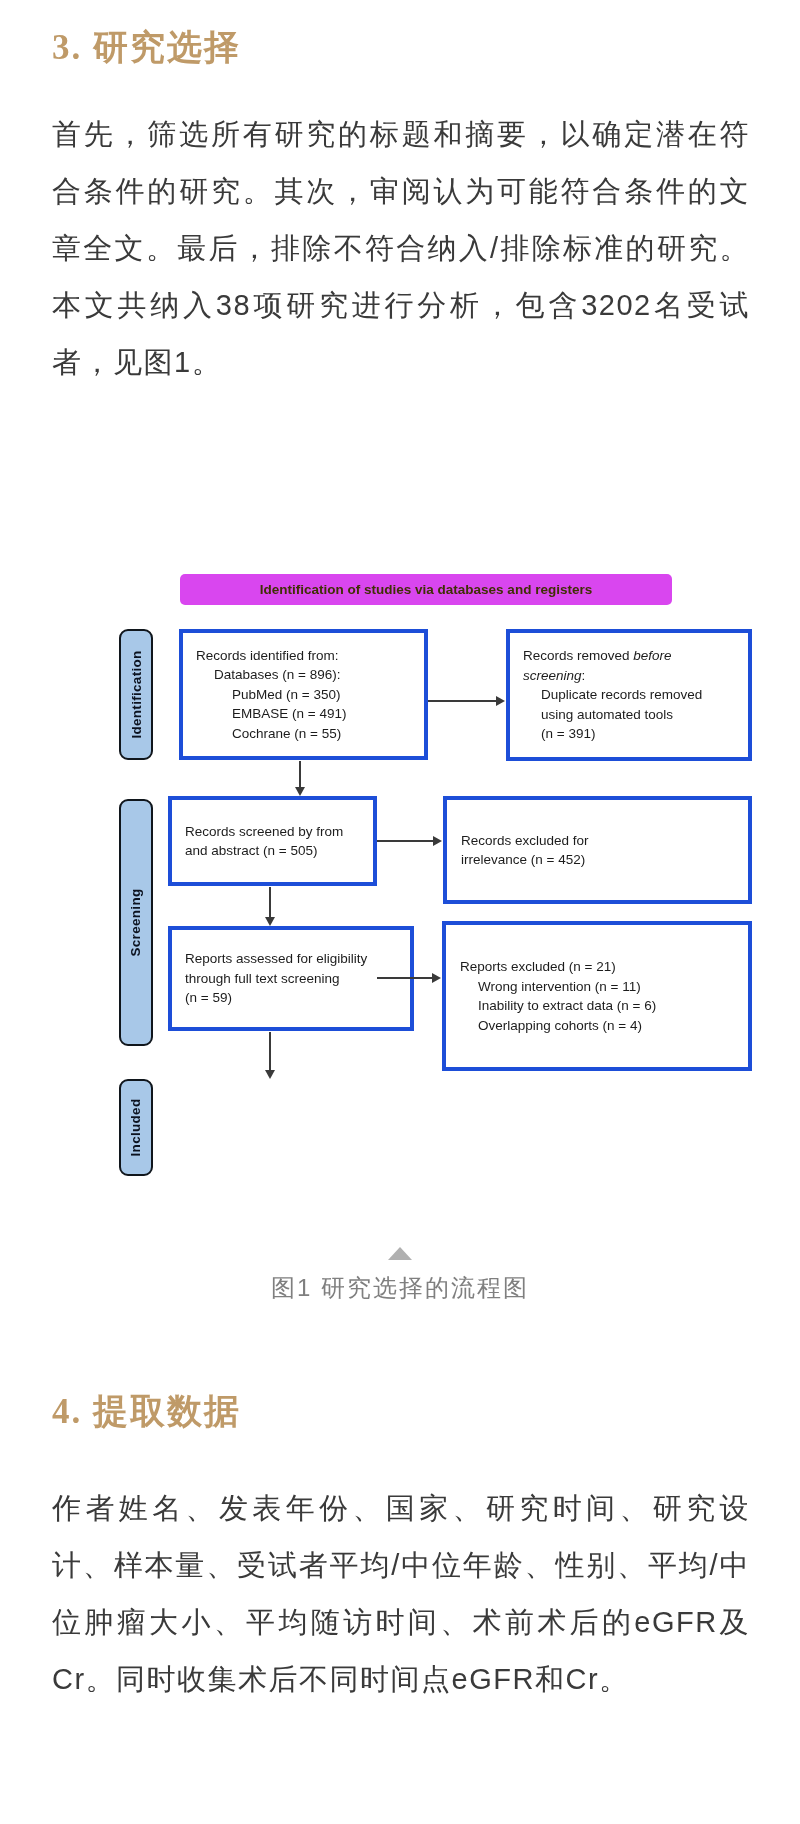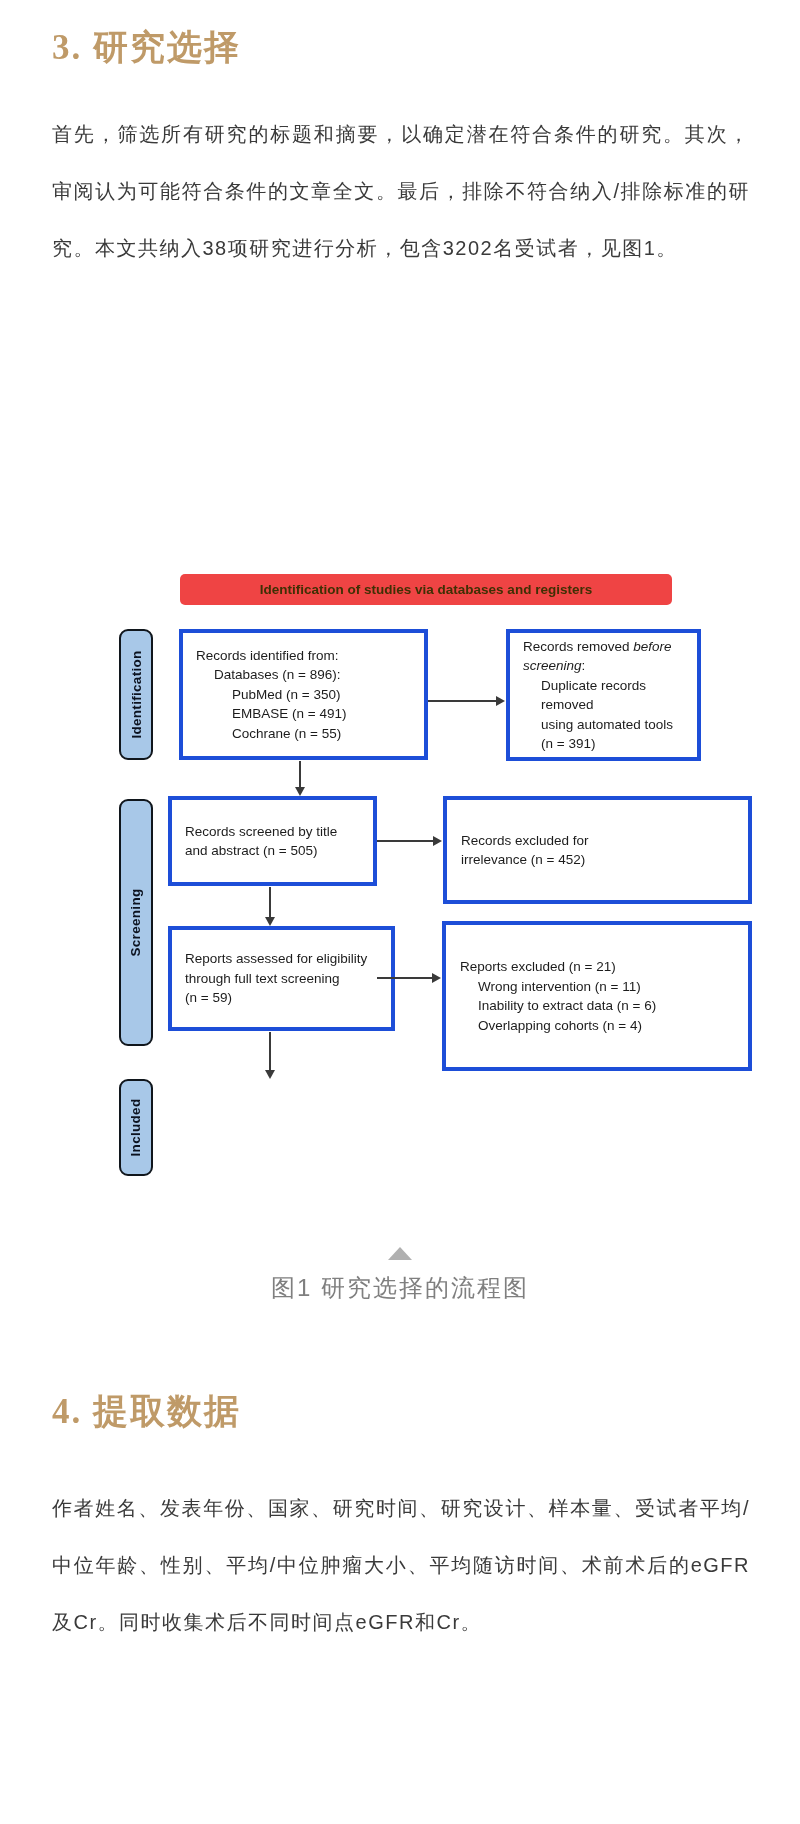--- a/index.html
+++ b/index.html
@@ -10,31 +10,31 @@
   }
   .sec-title{
     position:absolute;left:52px;margin:0;
     font-family:"Liberation Serif","DejaVu Serif",serif;
     font-size:35px;font-weight:bold;color:#bf9a68;letter-spacing:2px;
   }
   #sec3-title{top:24px;}
   #sec4-title{top:1388px;}
   .body-para{
     position:absolute;left:52px;width:698px;margin:0;
-    font-size:20px;line-height:57px;color:#3a3a3a;
+    font-size:29px;line-height:57px;color:#3a3a3a;
     text-align:justify;letter-spacing:1.5px;
   }
   #para-3{top:106px;}
   #para-4{top:1480px;}
 
   
   .prisma{position:absolute;left:0;top:520px;width:800px;height:648px;}
   .banner{
     position:absolute;left:140px;top:38px;width:492px;height:31px;
-    background:#ef4444;border-radius:5px;
+    background:#d946ef;border-radius:5px;
     display:flex;align-items:center;justify-content:center;
     font-size:13.5px;font-weight:bold;color:#3f3004;
   }
   .stage{
     position:absolute;left:79px;width:34px;box-sizing:border-box;
     background:#a8c8e8;border:2px solid #10161c;border-radius:9px;
     display:flex;align-items:center;justify-content:center;
   }
   .stage span{
     transform:rotate(-90deg);white-space:nowrap;
@@ -46,24 +46,24 @@
 
   .fbox{
     position:absolute;background:#ffffff;border:4px solid #1d4ed8;box-sizing:border-box;
     display:flex;flex-direction:column;justify-content:center;
     padding:8px 8px 8px 13px;font-size:13.5px;line-height:19.5px;color:#1c1c1c;
   }
   .fbox .ind1{padding-left:18px;}
   .fbox .ind2{padding-left:36px;}
   .it{font-style:italic;}
   #box-records-identified{left:139px;top:93px;width:249px;height:131px;}
-  #box-records-removed{left:466px;top:93px;width:195px;height:132px;}
+  #box-records-removed{left:466px;top:93px;width:246px;height:132px;}
   #box-records-screened{left:128px;top:260px;width:209px;height:90px;}
   #box-records-excluded{left:403px;top:260px;width:309px;height:108px;padding-left:14px;}
-  #box-reports-assessed{left:128px;top:390px;width:227px;height:105px;}
+  #box-reports-assessed{left:128px;top:390px;width:246px;height:105px;}
   #box-reports-excluded{left:402px;top:385px;width:310px;height:150px;padding-left:14px;}
   #box-studies-included{left:139px;top:543px;width:249px;height:97px;}
 
   .ah{position:absolute;height:2px;background:#3a3a3a;}
   .ah::after{
     content:"";position:absolute;right:-9px;top:-4px;width:0;height:0;
     border-left:9px solid #3a3a3a;border-top:5px solid transparent;border-bottom:5px solid transparent;
   }
   .av{position:absolute;width:2px;background:#3a3a3a;}
   .av::after{
@@ -120,21 +120,21 @@
 
     <div id="box-records-removed" class="fbox">
       <div><span>Records removed </span><span class="it">before</span></div>
       <div><span class="it">screening</span><span>:</span></div>
       <div class="ind1">Duplicate records removed</div>
       <div class="ind1">using automated tools</div>
       <div class="ind1">(n = 391)</div>
     </div>
 
     <div id="box-records-screened" class="fbox">
-      <div>Records screened by title</div>
+      <div>Records screened by from</div>
       <div>and abstract (n = 505)</div>
     </div>
 
     <div id="box-records-excluded" class="fbox">
       <div>Records excluded for</div>
       <div>irrelevance (n = 452)</div>
     </div>
 
     <div id="box-reports-assessed" class="fbox">
       <div>Reports assessed for eligibility</div>

